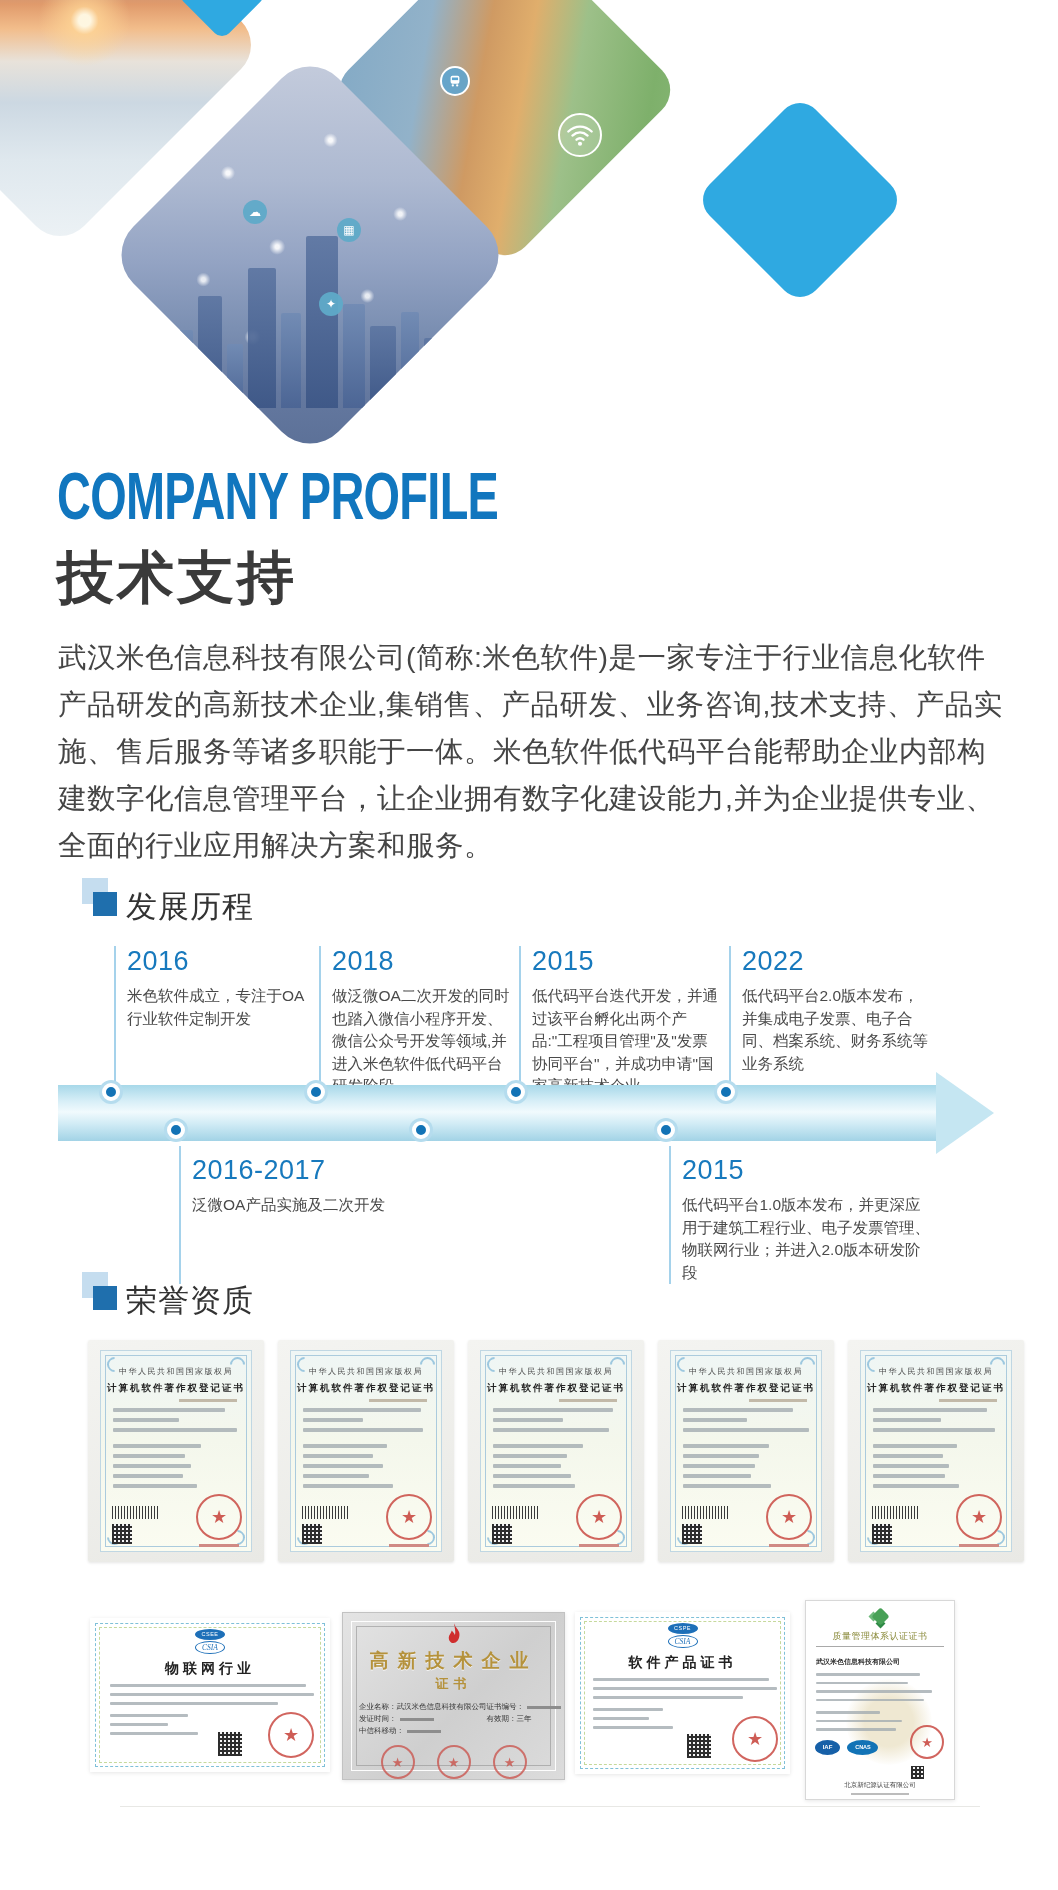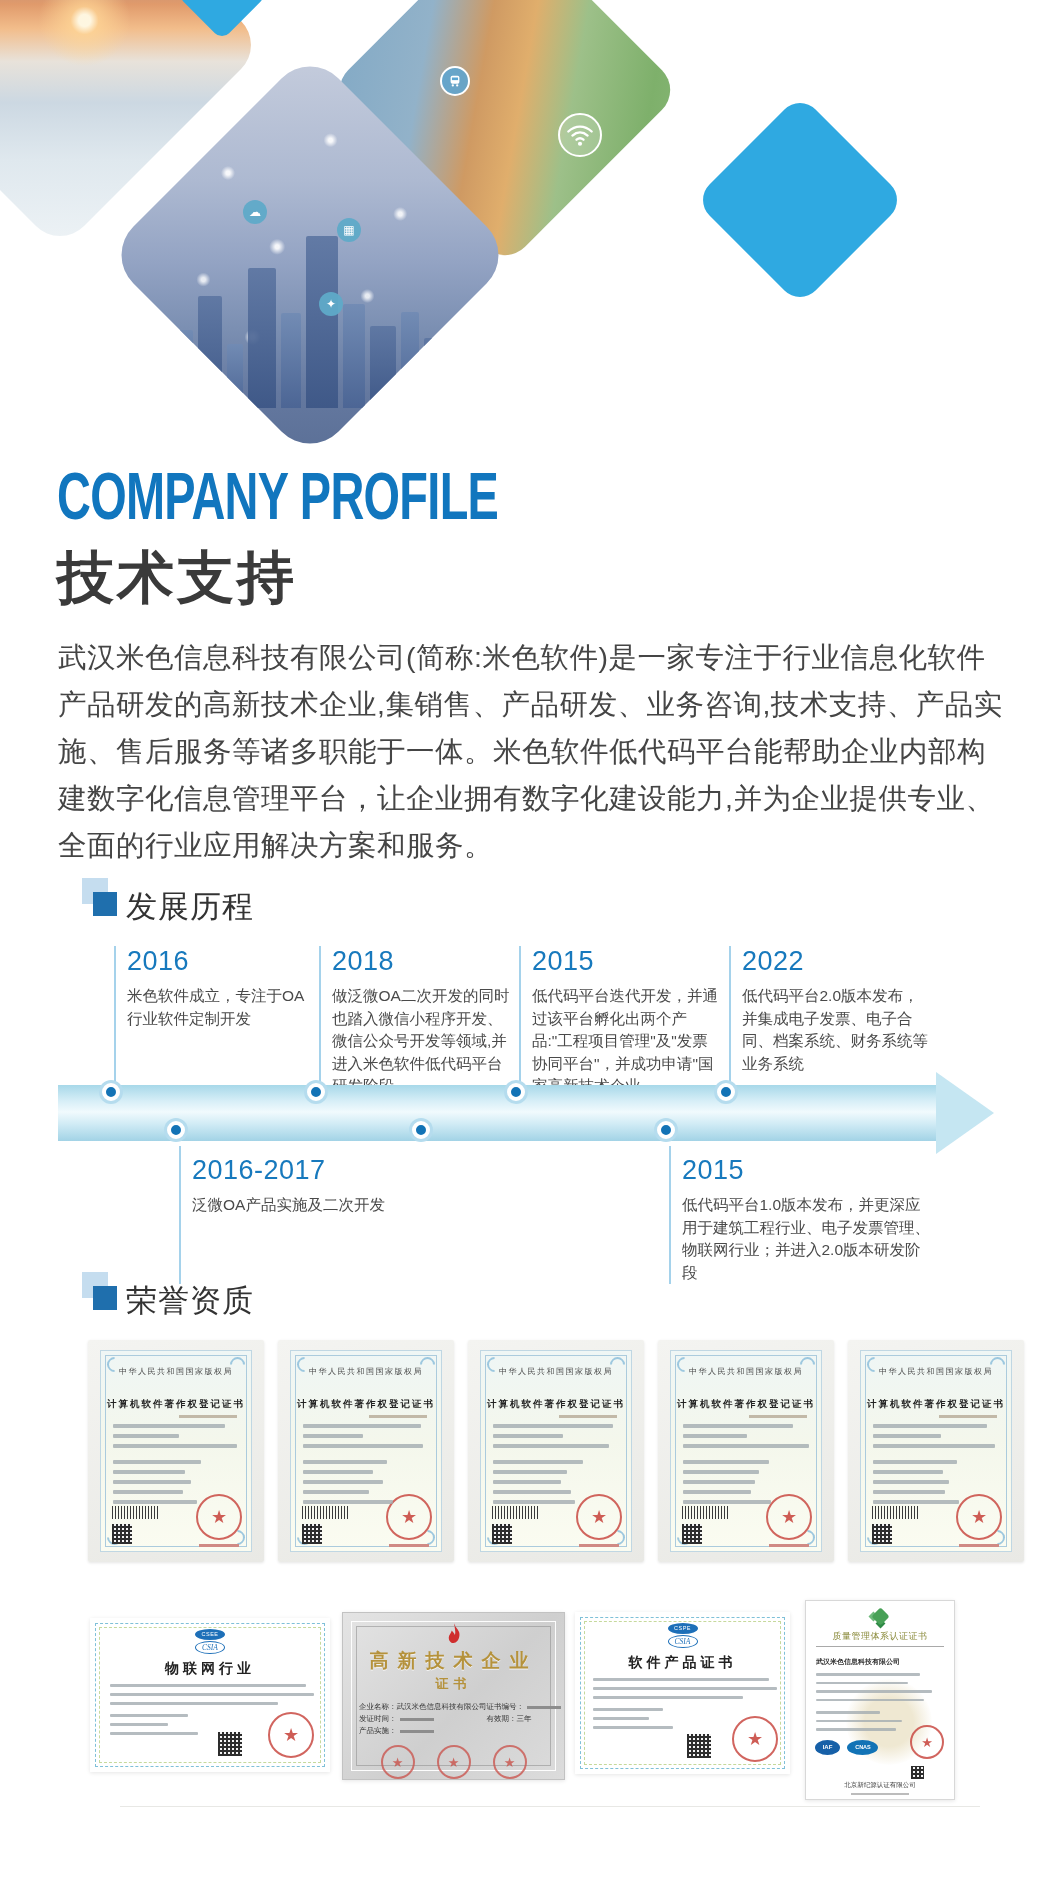--- a/index.html
+++ b/index.html
@@ -88,21 +88,21 @@
   .paper { position:absolute; left:12px; right:12px; top:10px; bottom:10px;
     background:linear-gradient(180deg,#eff6f5 0%, #f4f7ec 45%, #fbfcf1 100%);
     border:1px solid #c0d7e3; }
   .paper::before { content:""; position:absolute; inset:4px; border:1px solid #abcbdd; }
   .fl { position:absolute; width:15px; height:15px; border:2px solid #8fc0dc; border-radius:50%; border-right-color:transparent; border-bottom-color:transparent; opacity:.85; }
   .fl-tl { left:6px; top:6px; transform:rotate(-45deg); }
   .fl-tr { right:6px; top:6px; transform:rotate(45deg); }
   .fl-bl { left:6px; bottom:6px; transform:rotate(-135deg); }
   .fl-br { right:6px; bottom:6px; transform:rotate(135deg); }
   .cc-auth { margin-top:15px; text-align:center; font-size:8px; color:#4a4a4a; letter-spacing:1.5px; }
-  .cc-title { margin-top:21px; text-align:center; font-size:9.5px; font-weight:700; color:#222; letter-spacing:2px; font-family:"Liberation Serif", serif; }
+  .cc-title { margin-top:5px; text-align:center; font-size:9.5px; font-weight:700; color:#222; letter-spacing:2px; font-family:"Liberation Serif", serif; }
   .cc-no { margin:4px 14px 0 auto; width:58px; height:3px; background:#c2b9a8; }
   .tb { height:4px; background:#a3abb0; border-radius:1px; margin:6px 0 0 12px; opacity:.8; }
   .barcode { position:absolute; left:11px; bottom:32px; width:46px; height:13px;
     background:repeating-linear-gradient(90deg,#3a3a3a 0 1px, transparent 1px 3px); }
   .qr { position:absolute; left:11px; bottom:7px; width:20px; height:20px;
     background-image:repeating-linear-gradient(0deg,#2d2d2d 0 2px, transparent 2px 4px), repeating-linear-gradient(90deg,#2d2d2d 0 2px, transparent 2px 4px); background-color:#f4f4f4; }
   .seal { position:absolute; border:2px solid rgba(201,74,67,.85); border-radius:50%; display:flex; align-items:center; justify-content:center; color:rgba(201,74,67,.9); }
   .seal-lg { width:46px; height:46px; right:9px; bottom:11px; font-size:18px; }
   .seal-sm { width:34px; height:34px; font-size:13px; }
   .seal-note { position:absolute; right:12px; bottom:4px; width:40px; height:3px; background:#d08a84; }
@@ -402,21 +402,21 @@
   <div class="card card-ht">
     <svg class="torch" viewBox="0 0 20 24" width="18" height="22">
         <path d="M10 0 C12 6 17 8 16 14 C15.5 19 12.5 22 9.5 22 C6 22 4 19 4.2 15.5 C4.4 12.5 7 11 7.5 8 C9 10 10.5 11 10.8 13 C12.5 11 10.5 4 10 0 Z" fill="#cf2e2e"></path>
       </svg>
     <div class="ht-title">高新技术企业</div>
     <div class="ht-sub">证书</div>
     <div class="ht-fields">
       <div>
         <div class="lab">企业名称：武汉米色信息科技有限公司</div>
         <div class="lab short">发证时间：</div>
-        <div class="lab short">产品实施：</div>
+        <div class="lab short">中信科移动：</div>
       </div>
       <div>
         <div class="lab short">证书编号：</div>
         <div class="lab">有效期：三年</div>
       </div>
     </div>
     <div class="ht-seals">
       <div class="seal seal-sm">★</div>
       <div class="seal seal-sm">★</div>
       <div class="seal seal-sm">★</div>

